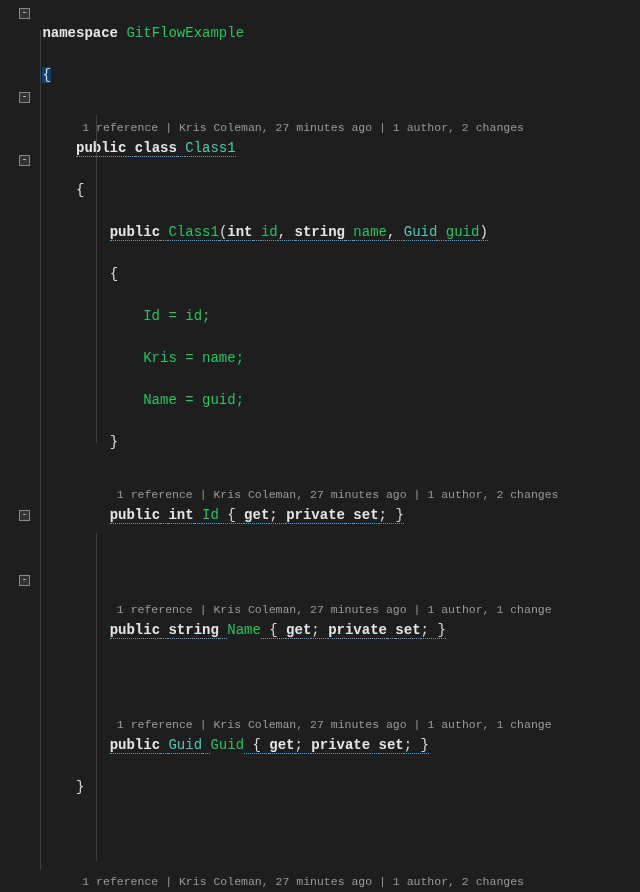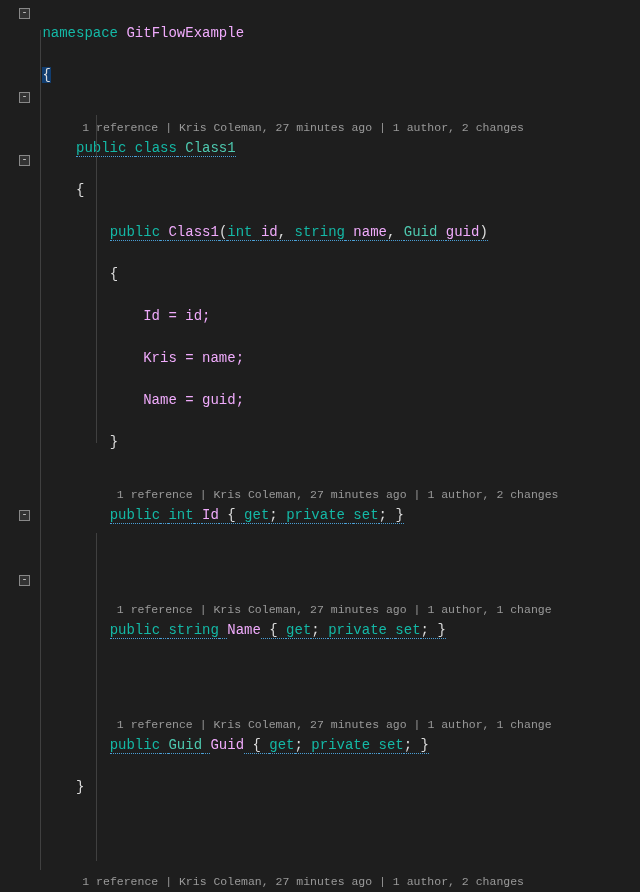--- a/index.html
+++ b/index.html
@@ -20,24 +20,24 @@
     width: 34px;
     height: 100%;
     background: #1e1e1e;
   }
   .editor {
     padding-left: 34px;
     padding-top: 2px;
     line-height: 21px;
     white-space: pre;
   }
-  .kw { color: #14b8a6; }
+  .kw { color: #e5e5e5; font-weight: bold; }
   .type { color: #4ec9b0; }
   .typeu { color: #4ec9b0; }
-  .ident { color: #f0abfc; }
+  .ident { color: #22c55e; }
   .brace { color: #dcdcdc; }
   .brace-hl { background: #113d6f; color: #dcdcdc; }
   .codelens { color: #999; font-size: 11.5px; display: inline-block; margin-top: 10px; }
   .und { border-bottom: 1px dotted #4a9fd6; text-align: center; }
   .line { min-height: 21px; }
   .fold {
     position: absolute;
     left: 19px;
     width: 11px;
     height: 11px;

